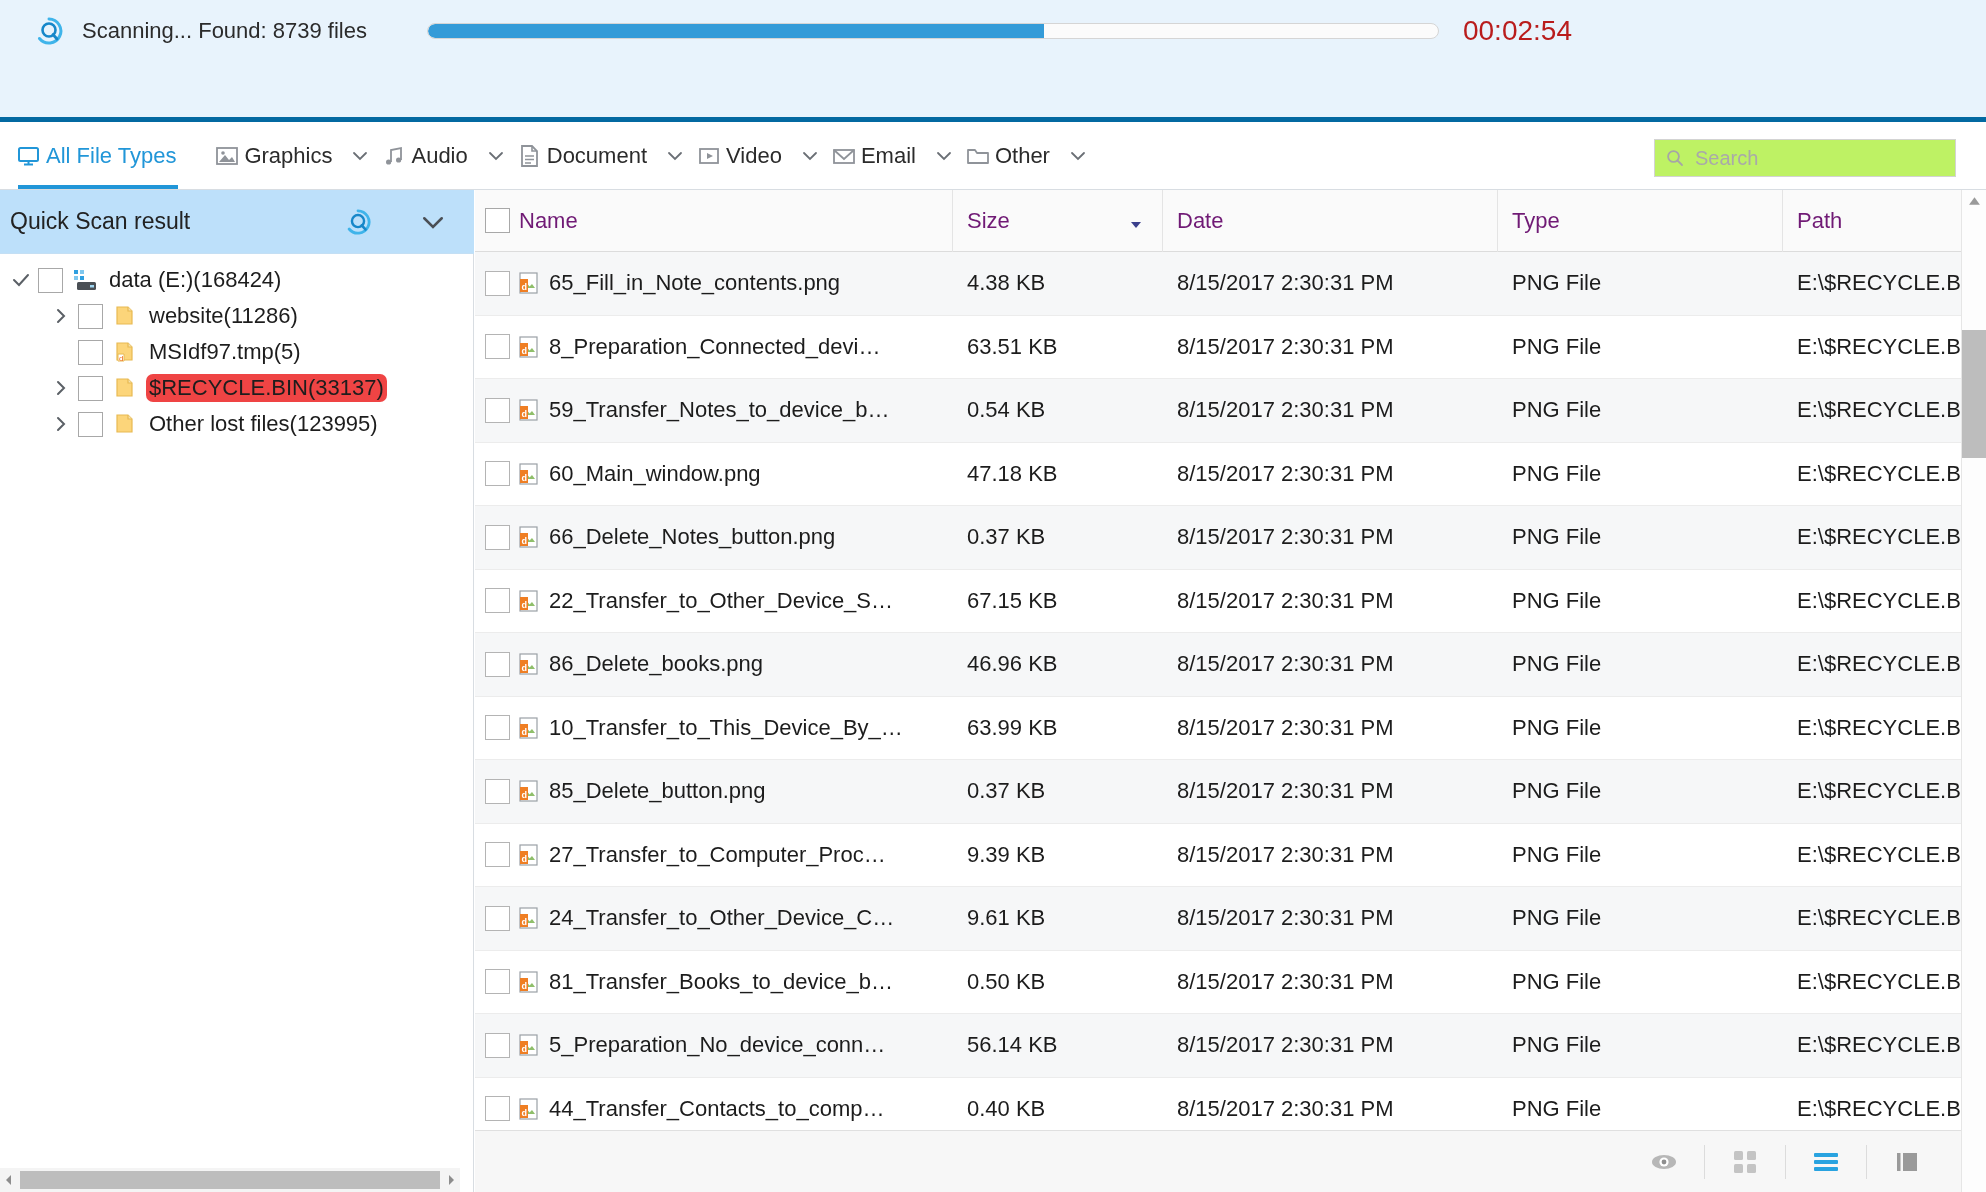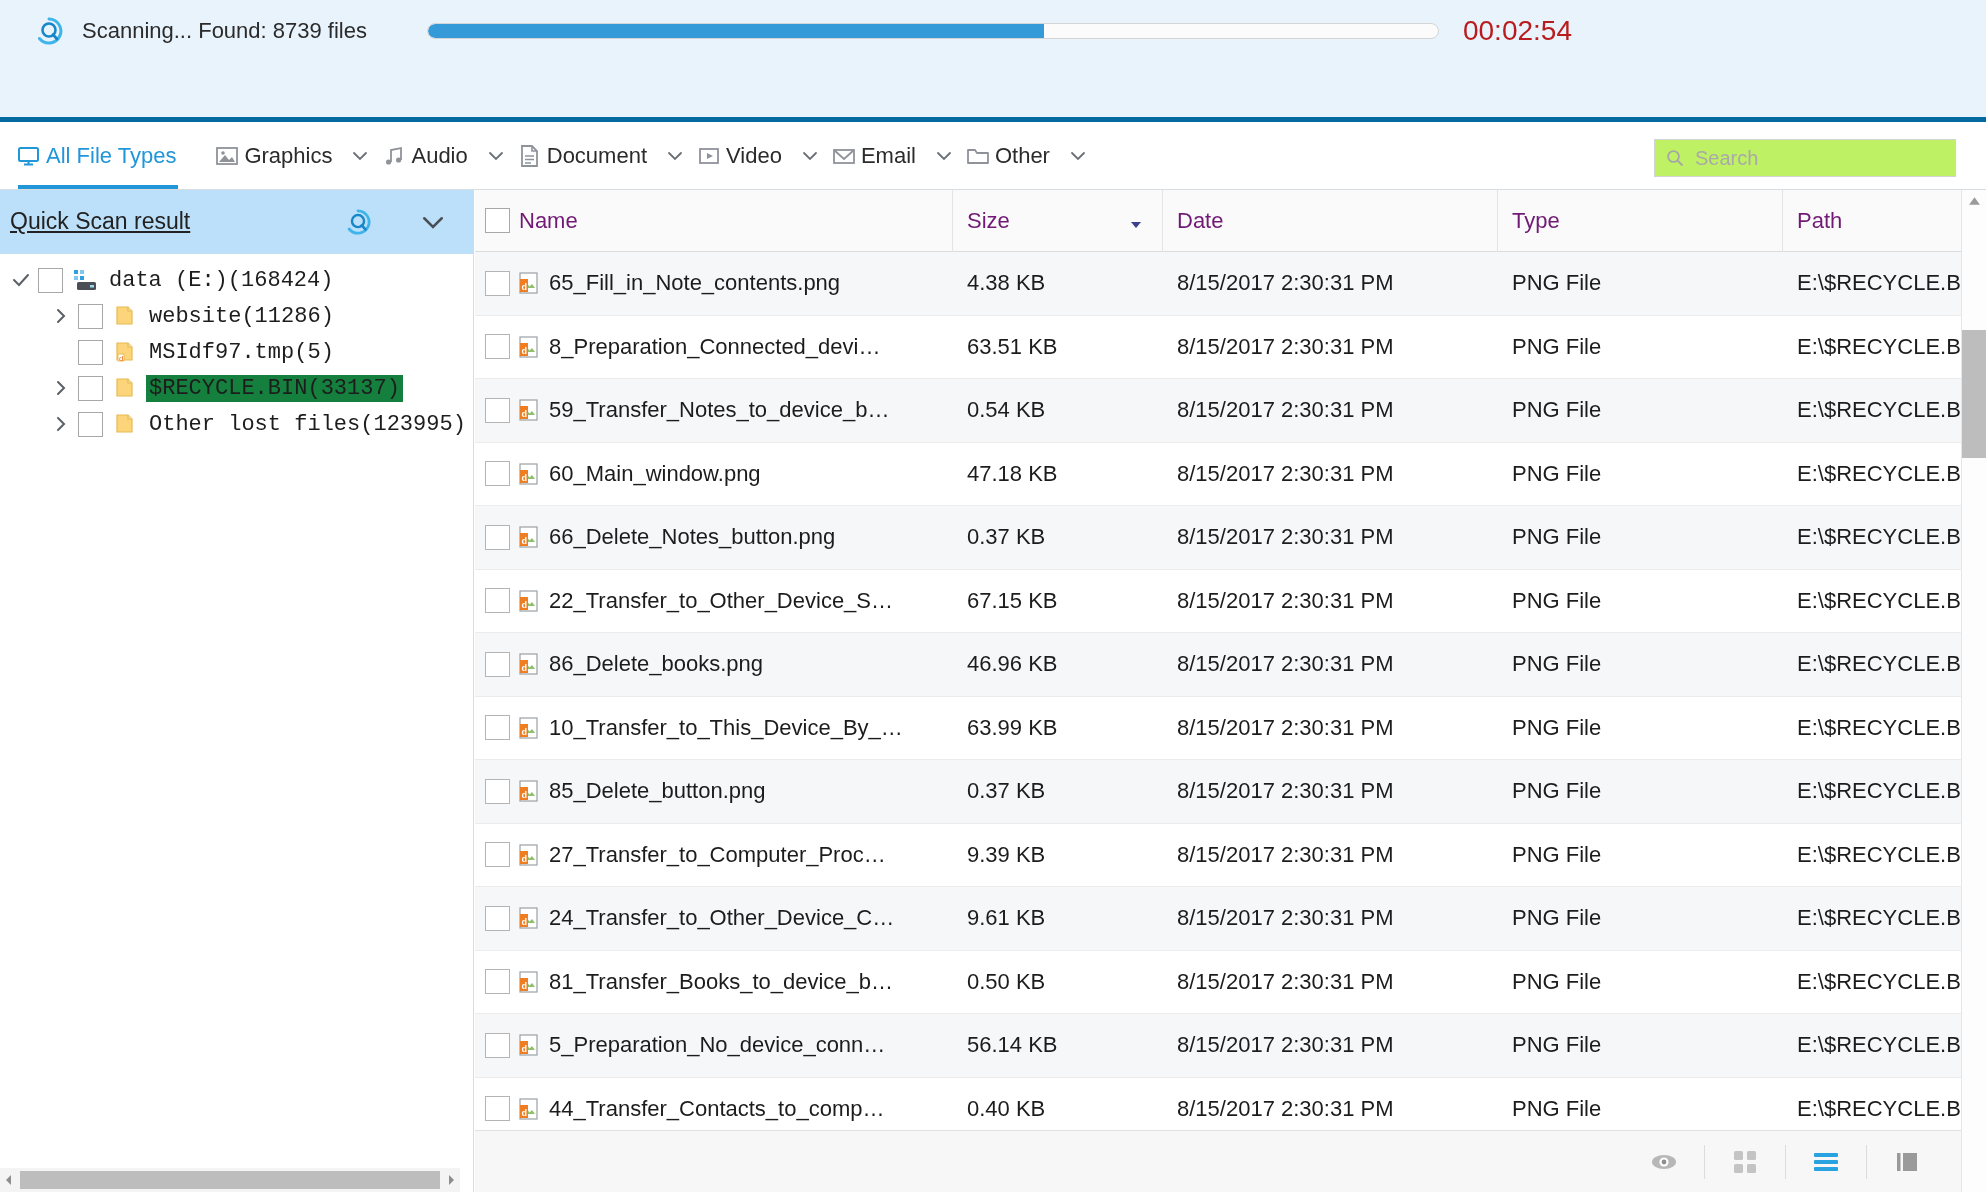--- a/index.html
+++ b/index.html
@@ -131,21 +131,20 @@
     height: 64px; width: 474px;
     background: #bde0fa;
     display: flex; align-items: center;
     border-bottom: 1px solid #c4dff4;
   }
   .panel-title {
     margin-left: 10px;
     font-size: 23px; color: #222;
     flex: 1 1 auto;
     white-space: nowrap;
-    text-decoration: underline;
   }
   .panel-scan-ico { width: 28px; height: 28px; flex: 0 0 auto; margin-right: 46px; }
   .panel-chevron { width: 30px; height: 30px; flex: 0 0 auto; margin-right: 26px; }
 
   .tree { padding-top: 8px; }
   .tnode {
     display: flex; align-items: center;
     height: 36px;
     padding-left: 4px;
   }
@@ -157,23 +156,22 @@
     width: 25px; height: 25px; flex: 0 0 auto;
     border: 1px solid #a8a8a8; background: #fff;
     margin-right: 8px;
     position: relative;
   }
   .tico { width: 28px; height: 28px; flex: 0 0 auto; margin-right: 7px;
           display:inline-flex; align-items:center; justify-content:center;}
   .tlabel {
     font-size: 22px; color: #1d1d1d; white-space: nowrap;
     padding: 1px 3px;
-    font-family: Liberation Mono, monospace;
-  }
-  .tnode.selected .tlabel { background: #15803d; }
+  }
+  .tnode.selected .tlabel { background: #ef4444; border-radius: 7px; }
   .tnode.lvl1 { padding-left: 4px; }
   .tnode.lvl2 { padding-left: 44px; }
 
   .hscroll {
     position: absolute; left: 0; bottom: 0;
     width: 460px; height: 24px;
     background: #f4f4f4;
     display: flex; align-items: center;
   }
   .hs-arrow { width: 18px; height: 24px; flex: 0 0 auto;

